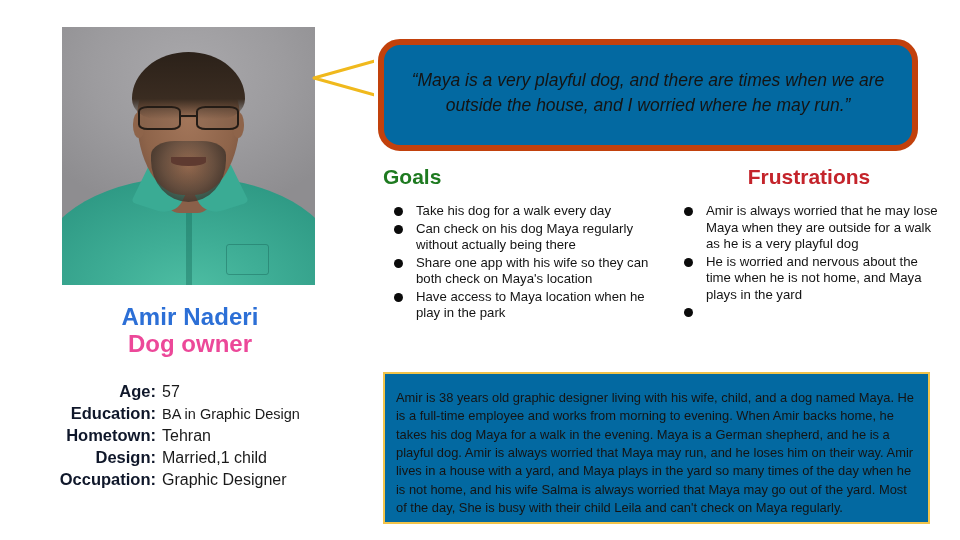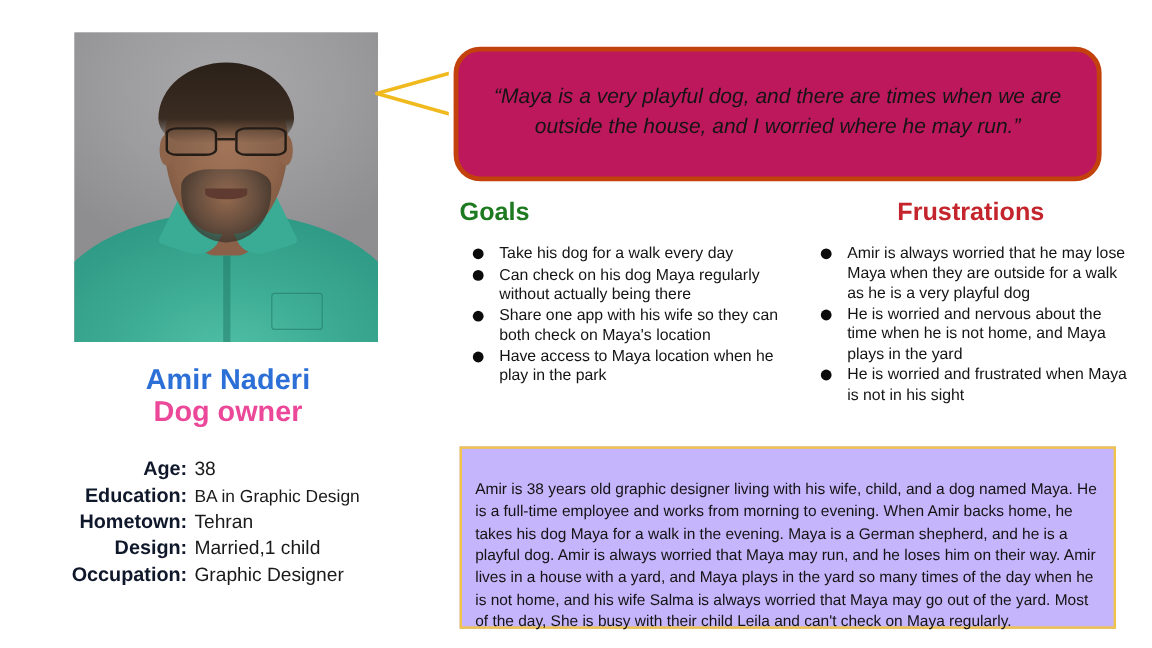--- a/index.html
+++ b/index.html
@@ -151,23 +151,23 @@
   .demo-value {
     font-size: 16px; color: #1a1a1a; white-space: nowrap;
   }
   .demo-value.small { font-size: 14.5px; }
 
   
   .quote-bubble {
     position: absolute;
     left: 378px; top: 39px;
     width: 540px; height: 112px;
-    border: 4px solid #c2410c;
+    border: 6px solid #c2410c;
     border-radius: 22px;
-    background: #be185d;
+    background: #0369a1;
     display: flex; align-items: center; justify-content: flex-start;
     padding: 4px 22px 8px;
   }
   .quote-text {
     font-size: 17.5px; font-style: italic; font-weight: 500;
     color: #141414; text-align: center; line-height: 1.45;
   }
   .quote-tail {
     position: absolute;
     left: 312px; top: 57px;
@@ -197,23 +197,23 @@
     width: 9px; height: 9px;
     background: #0b0b0b;
     border-radius: 50%;
   }
 
   
   .bio-box {
     position: absolute;
     left: 383px; top: 372px;
     width: 547px; height: 152px;
-    background: #c4b5fd;
+    background: #0369a1;
     border: 2px solid #f1c34a;
-    padding: 25px 12px 8px 11px;
+    padding: 15px 12px 8px 11px;
   }
   .bio-text {
     font-size: 12.9px;
     line-height: 1.42;
     color: #141414;
     text-align: left;
   }
 </style>
 </head>
 <body>
@@ -240,21 +240,21 @@
       <div class="bridge"></div>
     </div>
   </div>
 
   <div class="persona-name">Amir Naderi</div>
   <div class="persona-role">Dog owner</div>
 
   <div class="demographics">
     <div class="demo-row">
       <div class="demo-label">Age:</div>
-      <div class="demo-value">38</div>
+      <div class="demo-value">57</div>
     </div>
     <div class="demo-row">
       <div class="demo-label">Education:</div>
       <div class="demo-value small">BA in Graphic Design</div>
     </div>
     <div class="demo-row">
       <div class="demo-label">Hometown:</div>
       <div class="demo-value">Tehran</div>
     </div>
     <div class="demo-row">
@@ -284,21 +284,21 @@
       <li><span class="dot"></span><span>Share one app with his wife so they can both check on Maya's location</span></li>
       <li><span class="dot"></span><span>Have access to Maya location when he play in the park</span></li>
     </ul>
   </div>
 
   <div class="col-frustrations">
     <div class="sect-title frustrations">Frustrations</div>
     <ul class="bullets">
       <li><span class="dot"></span><span>Amir is always worried that he may lose Maya when they are outside for a walk as he is a very playful dog</span></li>
       <li><span class="dot"></span><span>He is worried and nervous about the time when he is not home, and Maya plays in the yard</span></li>
-      <li><span class="dot"></span><span>He is worried and frustrated when Maya is not in his sight</span></li>
+      <li><span class="dot"></span></li>
     </ul>
   </div>
 
   <div class="bio-box">
     <div class="bio-text">Amir is 38 years old graphic designer living with his wife, child, and a dog named Maya. He is a full-time employee and works from morning to evening. When Amir backs home, he takes his dog Maya for a walk in the evening. Maya is a German shepherd, and he is a playful dog. Amir is always worried that Maya may run, and he loses him on their way. Amir lives in a house with a yard, and Maya plays in the yard so many times of the day when he is not home, and his wife Salma is always worried that Maya may go out of the yard. Most of the day, She is busy with their child Leila and can't check on Maya regularly.</div>
   </div>
 
 </div>
 
 </body></html>

